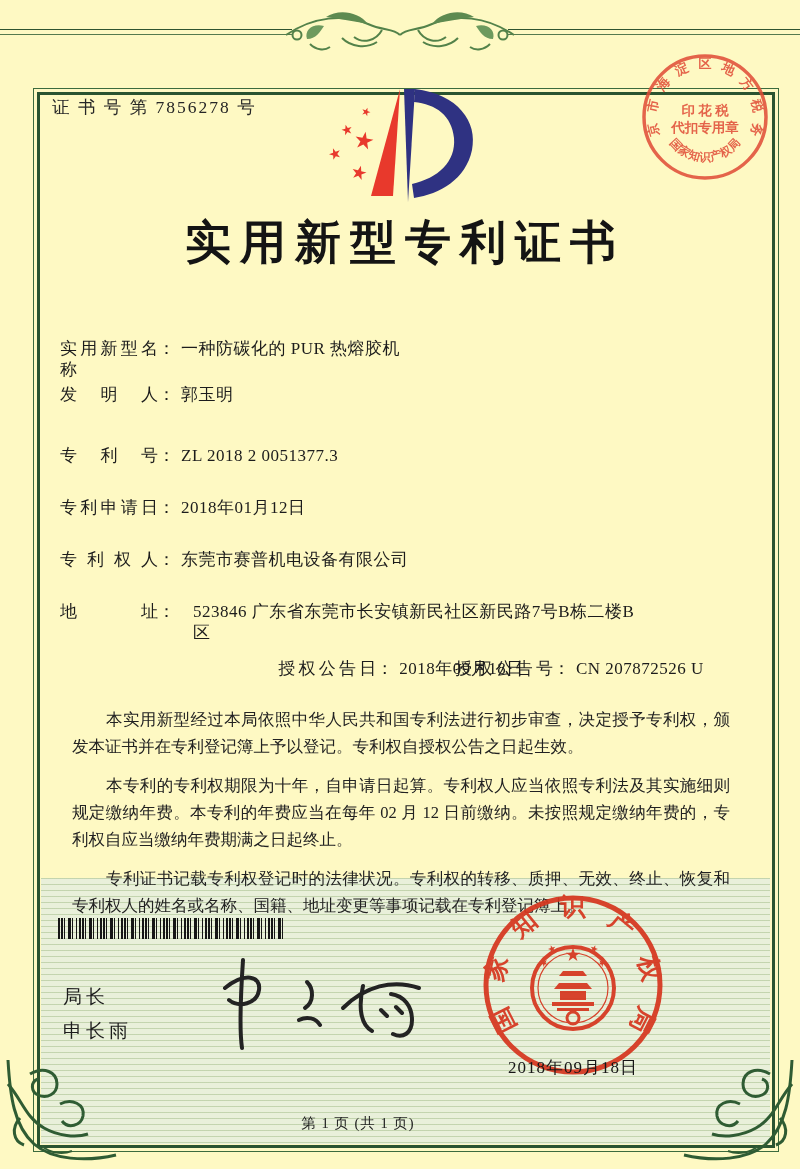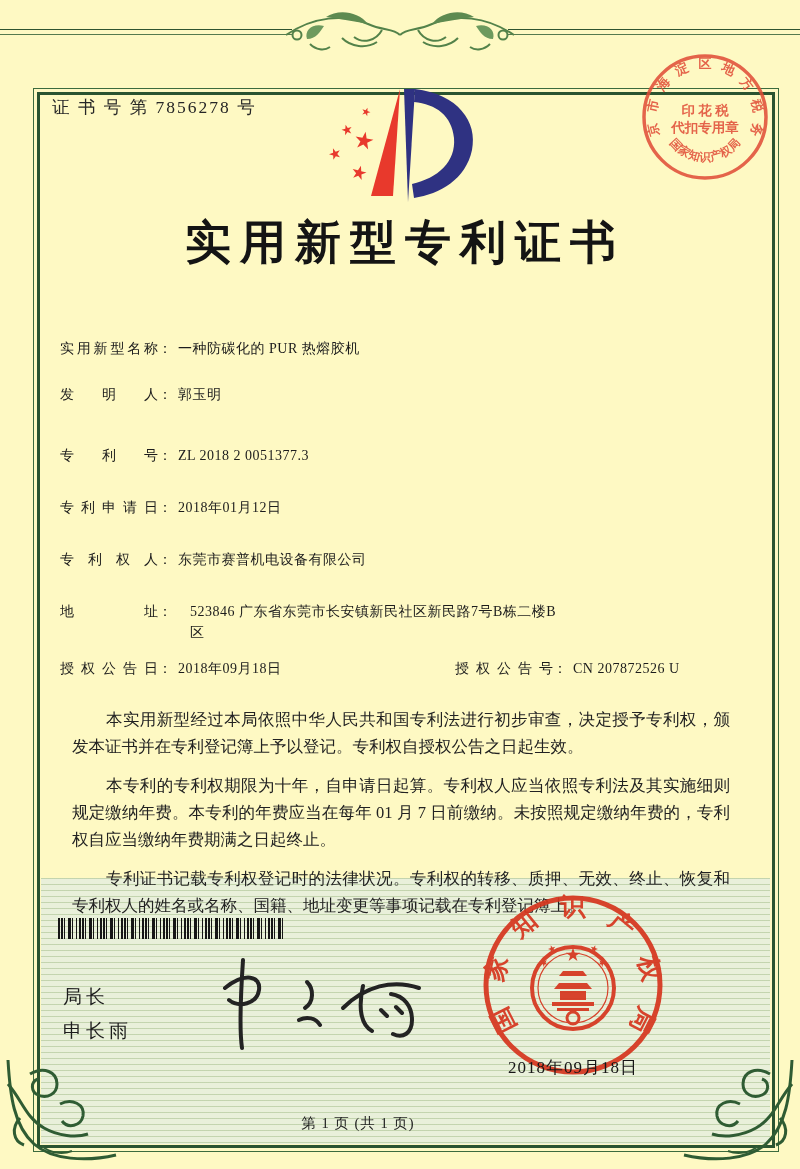--- a/index.html
+++ b/index.html
@@ -10,21 +10,21 @@
   
   .topline{position:absolute;top:29px;height:4px;border-top:1.5px solid #2f5530;border-bottom:1px solid #557a4e;}
 
   
   .frame{position:absolute;left:33px;top:88px;width:744px;height:1062px;border:1.5px solid #3c6b3e;}
   .frame-inner{position:absolute;left:3px;top:3px;right:3px;bottom:3px;border:3px solid #2a5430;}
 
   .certno{position:absolute;left:52px;top:95px;font-size:17.5px;letter-spacing:2px;color:#262626;}
   .title{position:absolute;left:33px;top:212px;width:744px;text-align:center;font-size:46px;font-weight:700;letter-spacing:9px;color:#141414;}
 
-  .row{position:absolute;left:60px;display:flex;font-size:14px;color:#1c1c1c;line-height:21px;}
+  .row{position:absolute;left:60px;display:flex;font-size:17px;color:#1c1c1c;line-height:21px;justify-content:center;}
   .flabel{display:inline-block;width:98px;text-align:justify;text-align-last:justify;}
   .colon{display:inline-block;}
   .val{margin-left:6px;letter-spacing:0.5px;}
   .addrval{margin-left:18px;letter-spacing:0.5px;max-width:545px;}
 
   .bodytext{position:absolute;left:60px;top:694px;width:682px;font-size:16.5px;line-height:27px;color:#222;text-align:justify;}
   .bodytext p{margin:12px;text-indent:34px;}
 
   
   .band{position:absolute;left:41px;top:878px;width:729px;height:266px;background-color:#e9f0da;
@@ -147,21 +147,21 @@
       <span class="val">2018年09月18日</span>
     <span style="position:absolute;left:395px;display:flex;">
       <span class="flabel">授权公告号</span>
         <span class="colon">：</span>
         <span class="val">CN 207872526 U</span>
     </span>
   </div>
 
   <div class="bodytext">
     <p>本实用新型经过本局依照中华人民共和国专利法进行初步审查，决定授予专利权，颁发本证书并在专利登记簿上予以登记。专利权自授权公告之日起生效。</p>
-    <p>本专利的专利权期限为十年，自申请日起算。专利权人应当依照专利法及其实施细则规定缴纳年费。本专利的年费应当在每年 01 月 7 日前缴纳。未按照规定缴纳年费的，专利权自应当缴纳年费期满之日起终止。</p>
+    <p>本专利的专利权期限为十年，自申请日起算。专利权人应当依照专利法及其实施细则规定缴纳年费。本专利的年费应当在每年 02 月 12 日前缴纳。未按照规定缴纳年费的，专利权自应当缴纳年费期满之日起终止。</p>
     <p>专利证书记载专利权登记时的法律状况。专利权的转移、质押、无效、终止、恢复和专利权人的姓名或名称、国籍、地址变更等事项记载在专利登记簿上。</p>
   </div>
 
   <div class="barcode"></div>
 
   <div class="signer-title">局长</div>
   <div class="signer-name">申长雨</div>
 
   <svg class="abs" style="left:195px;top:950px;" width="240" height="110" viewBox="0 0 240 110">
     <g fill="none" stroke="#232323" stroke-width="4" stroke-linecap="round" stroke-linejoin="round">

